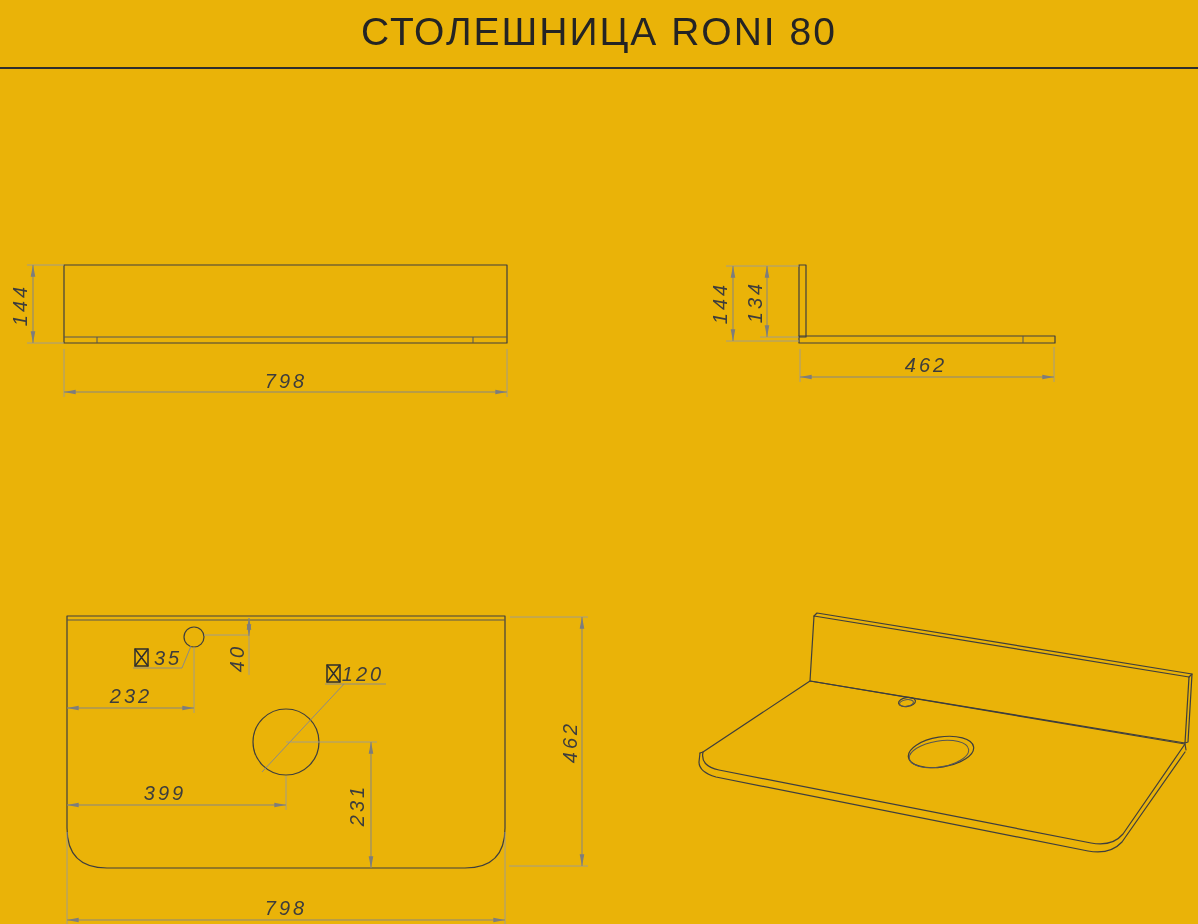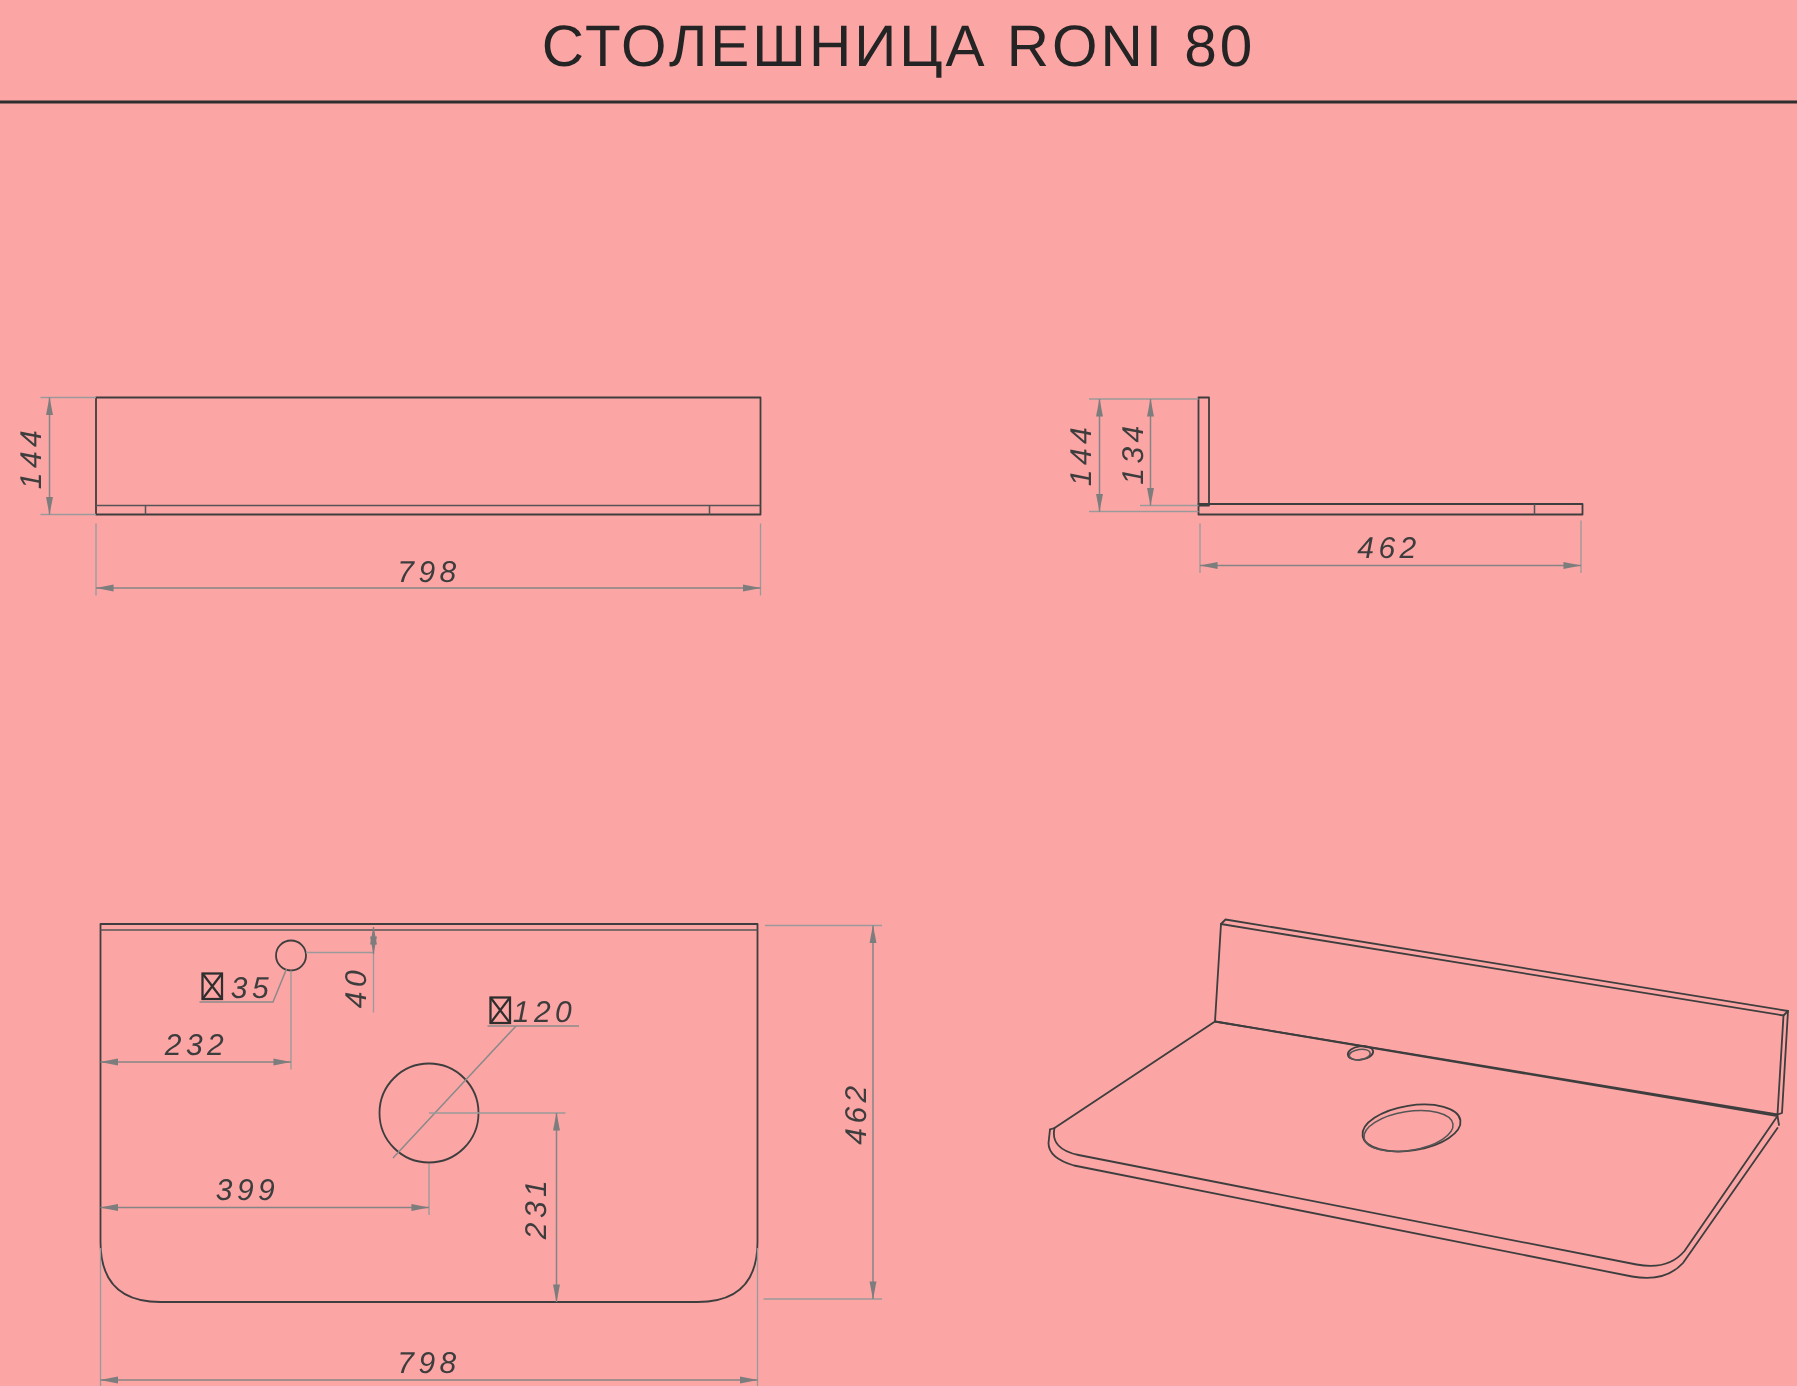--- a/index.html
+++ b/index.html
@@ -1,16 +1,16 @@
 <!DOCTYPE html>
 <html><head>
 <meta charset="utf-8">
 <style>
   html,body{margin:0;padding:0;background:#ffffff;}
-  #page{position:relative;width:1198px;height:924px;background:#fca5a5;overflow:hidden;
+  #page{position:relative;width:1198px;height:924px;background:#eab308;overflow:hidden;
         font-family:"Liberation Sans",sans-serif;}
   #title{position:absolute;top:0;left:0;width:1198px;height:64px;
          display:flex;align-items:center;justify-content:center;
          font-size:39px;font-weight:500;letter-spacing:2px;color:#242424;
          font-family:"Liberation Sans",sans-serif;white-space:nowrap;}
   #divider{position:absolute;top:67px;left:0;width:1198px;height:0;
            border-top:2px solid #2e2e2e;}
   #drawing{position:absolute;top:0;left:0;}
   .obj{fill:none;stroke:#3e3e3e;stroke-width:1.2;stroke-linejoin:round;stroke-linecap:round;}
   .objthin{fill:none;stroke:#555555;stroke-width:1;}

